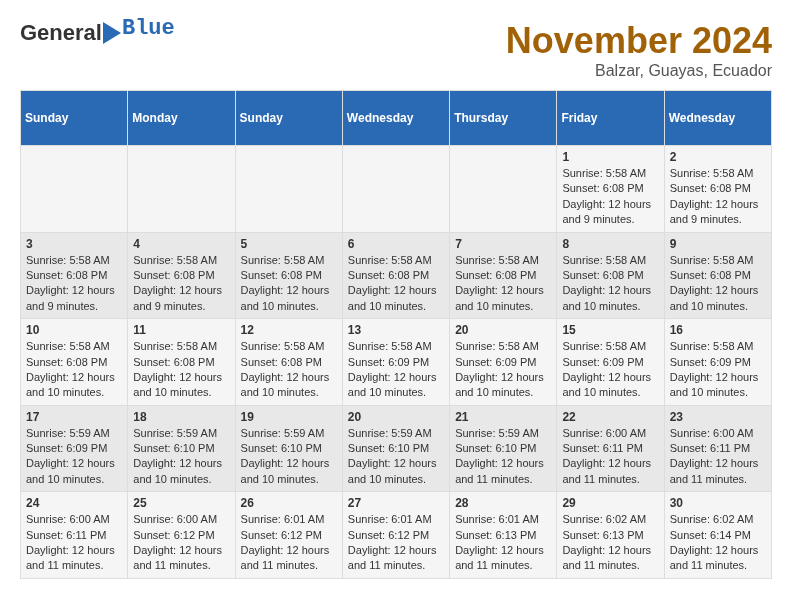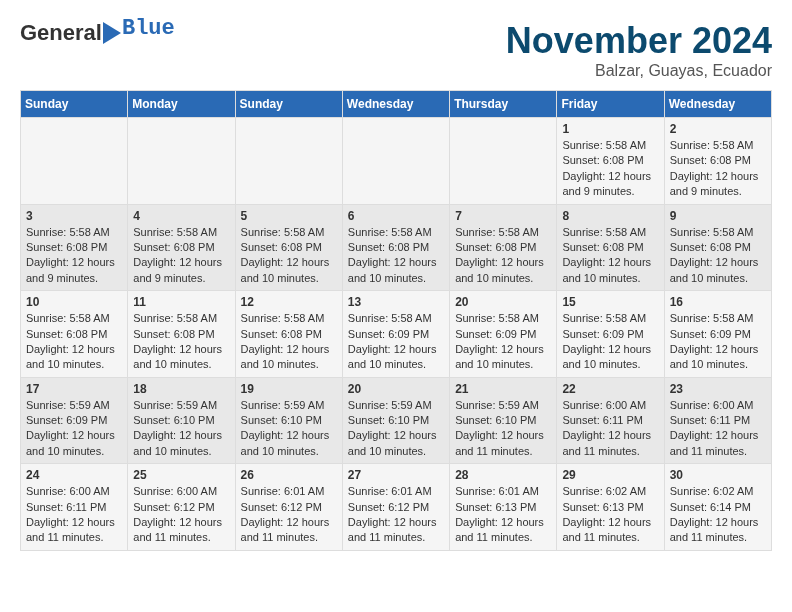--- a/index.html
+++ b/index.html
@@ -24,37 +24,37 @@
     .logo-row {
       display: flex;
       align-items: center;
     }
     .title-block {
       text-align: right;
     }
     .month-title {
       font-size: 36px;
       font-weight: bold;
-      color: #0c4a6e;
+      color: #a16207;
     }
     .location {
       font-size: 16px;
       color: #555;
     }
     table {
       width: 100%;
       border-collapse: collapse;
       table-layout: fixed;
     }
     thead tr th {
       background-color: #2a6ab5;
       color: #fff;
       font-size: 12px;
       font-weight: bold;
-      padding: 6px 4px;
+      padding: 20px 4px;
       text-align: left;
       border: 1px solid #ddd;
     }
     tbody tr td {
       vertical-align: top;
       border: 1px solid #ddd;
       padding: 4px 5px;
       font-size: 10px;
       color: #333;
       height: 85px;

